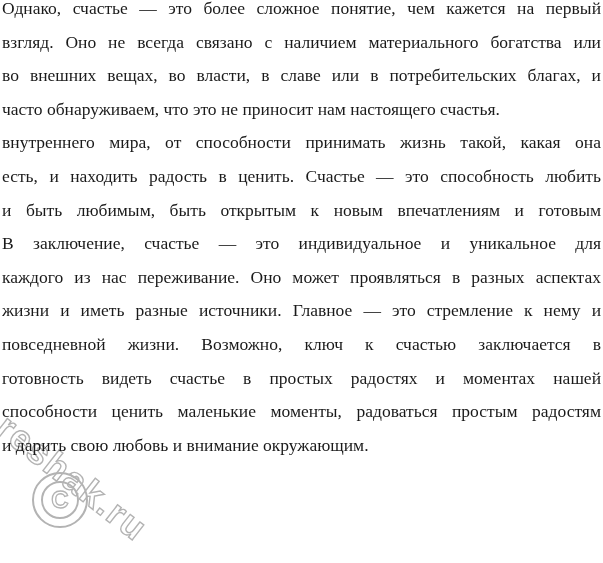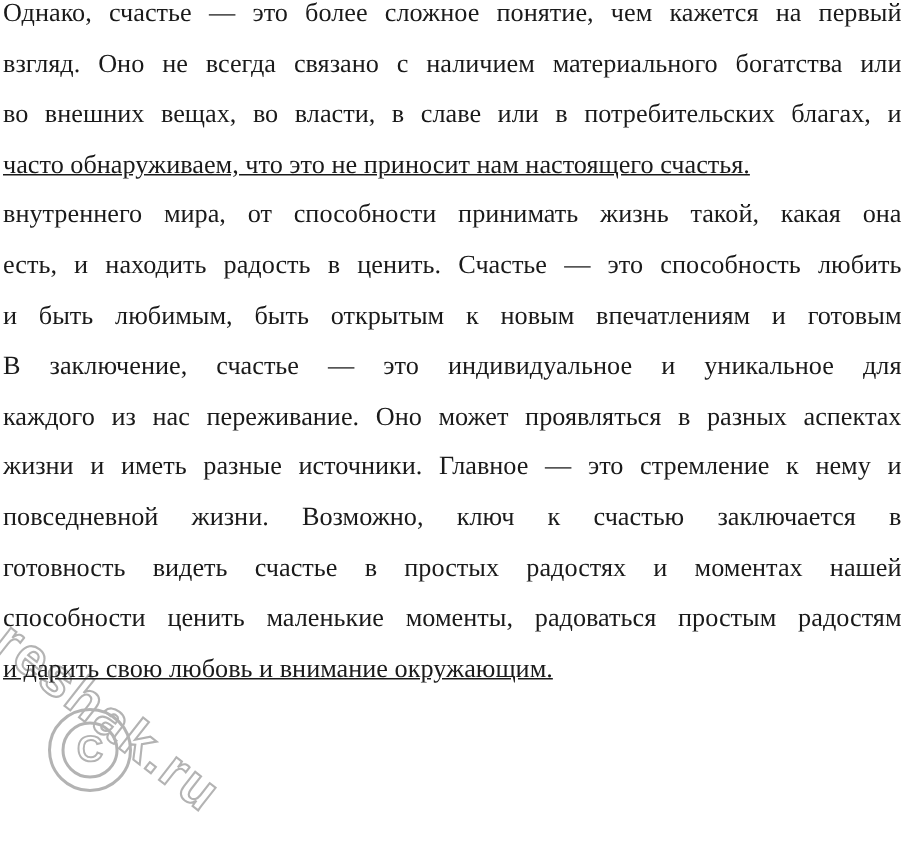--- a/index.html
+++ b/index.html
@@ -30,21 +30,20 @@
   .line {
     height: 33.6px;
     line-height: 33.6px;
     font-size: 17.5px;
     text-align: justify;
     text-align-last: justify;
     overflow: hidden;
   }
   .line.para-end {
     text-align-last: left;
-    text-decoration: underline;
   }
 
   
   .wm-text {
     position: absolute;
     left: 14px;
     top: 406px;
     z-index: 1;
     transform: rotate(38deg);
     transform-origin: 0 0;

